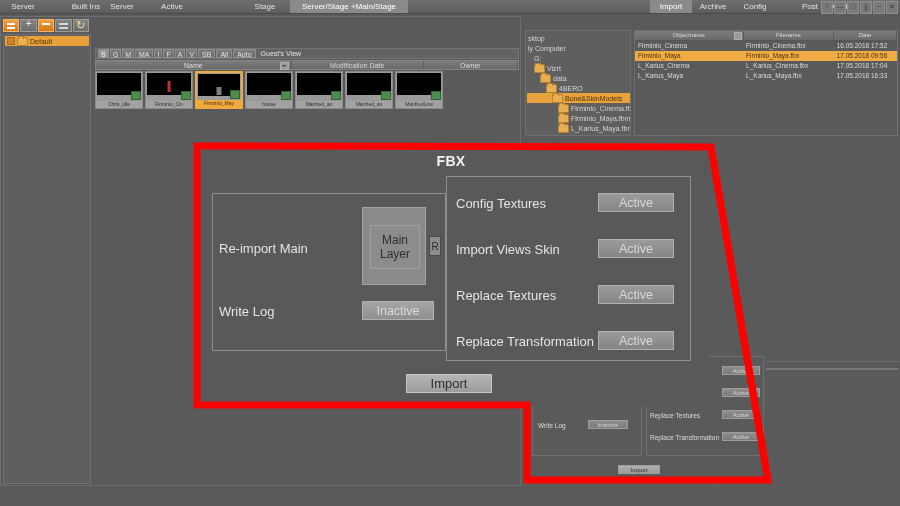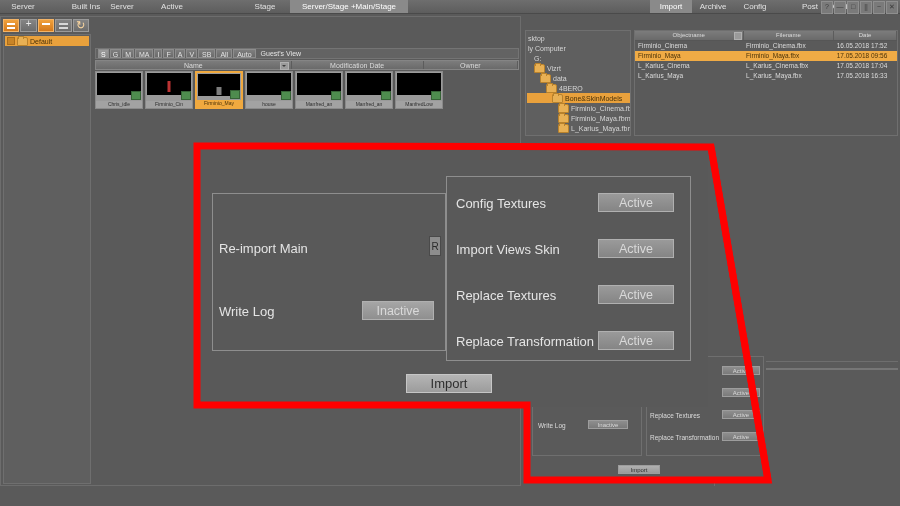--- a/index.html
+++ b/index.html
@@ -379,25 +379,32 @@
         <div class="sd-btn" style="left: 192px; top: 36px; width: 38px;">Active</div>
         <div class="sd-lbl" style="left: 120px; top: 60px;">Replace Textures</div>
         <div class="sd-btn" style="left: 192px; top: 58px; width: 38px;">Active</div>
         <div class="sd-lbl" style="left: 120px; top: 82px;">Replace Transformation</div>
         <div class="sd-btn" style="left: 192px; top: 80px; width: 38px;">Active</div>
       </div>
     <div class="sd-btn" style="left:88px;top:113px;width:42px;color:#2f2f2f;background:linear-gradient(#b0b0b0,#9a9a9a);">Import</div>
   </div>
 
   <div class="fbx">
+    <div class="title">FBX</div>
 
     <div class="group" style="left:18px;top:50px;width:234px;height:158px;"></div>
 
     <div class="glabel" style="left:25px;top:98px;">Re-import Main</div>
 
+    <div class="layerbox" style="left:168px;top:64px;width:64px;height:78px;">
+      <div class="layerbtn" style="left:7px;top:17px;width:50px;height:44px;">
+        <span>Main</span>
+        <span>Layer</span>
+      </div>
+    </div>
     <div class="rbtn" style="left:235px;top:93px;">R</div>
 
     <div class="glabel" style="left:25px;top:161px;">Write Log</div>
     <div class="btn light" style="left:168px;top:158px;width:72px;">Inactive</div>
 
     <div class="group" style="left:252px;top:33px;width:245px;height:185px;"></div>
     <div id="fbx-options"></div>
 
     <div class="importbtn" style="left:212px;top:231px;width:86px;">Import</div>
   <div class="glabel" style="left: 262px; top: 53px;">Config Textures</div>

